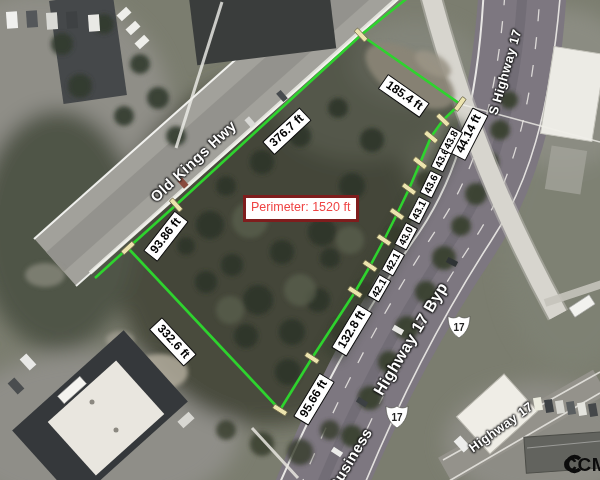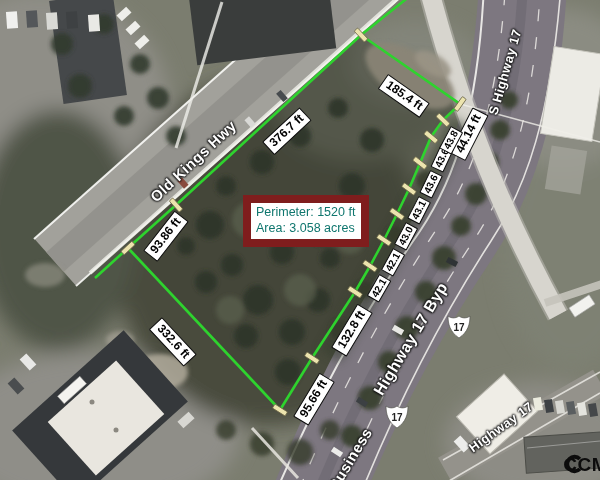--- a/index.html
+++ b/index.html
@@ -7,22 +7,22 @@
          font-family:"Liberation Sans",sans-serif;background:#7b7d6f;}
   #stage svg{position:absolute;left:0;top:0;}
   .mlabel{position:absolute;background:#ffffff;border:1.6px solid #0d0d0d;color:#000;
           font:700 12px "Liberation Sans",sans-serif;padding:1px 4px;white-space:nowrap;
           transform:translate(-50%,-50%) rotate(var(--r,0deg));line-height:1.15;border-radius:1px;}
   .mlabel.small{font-size:10px;padding:0 2px;border-width:1.3px;font-weight:700;}
   .roadname{position:absolute;color:#fff;font:700 15px "Liberation Sans",sans-serif;white-space:nowrap;
             transform:translate(-50%,-50%) rotate(var(--r,0deg));letter-spacing:.4px;
             text-shadow:0 1px 2px rgba(20,20,20,.95),1px 0 2px rgba(20,20,20,.95),
                         -1px 0 2px rgba(20,20,20,.95),0 -1px 2px rgba(20,20,20,.95);}
-  .infobox{position:absolute;left:243px;top:195px;background:#fff;border:8px solid #7f1d1d;
-           color:#0f766e;font:400 12.5px/15.5px "Liberation Sans",sans-serif;padding:2px 6px 3px 5px;
+  .infobox{position:absolute;left:243px;top:195px;background:#fff;border:3px solid #7f1d1d;
+           color:#ef4444;font:400 12.5px/15.5px "Liberation Sans",sans-serif;padding:2px 6px 3px 5px;
            white-space:nowrap;}
   .watermark{position:absolute;right:-8px;bottom:4px;display:flex;align-items:center;gap:2px;
              color:#0c0c0c;font:800 19px "Liberation Sans",sans-serif;letter-spacing:.5px;}
 </style>
 </head>
 <body>
 
 <div id="stage">
 
 <svg width="600" height="480" viewBox="0 0 600 480">
@@ -263,21 +263,20 @@
 <div class="mlabel small" style="left:379px;top:288px;--r:-60deg;">42.1</div>
 <div class="mlabel small" style="left:393px;top:262px;--r:-61deg;">42.1</div>
 <div class="mlabel small" style="left:406px;top:236px;--r:-62deg;">43.0</div>
 <div class="mlabel small" style="left:419px;top:210px;--r:-63deg;">43.1</div>
 <div class="mlabel small" style="left:431px;top:184px;--r:-64deg;">43.6</div>
 <div class="mlabel small" style="left:442px;top:158px;--r:-65deg;">43.6</div>
 <div class="mlabel small" style="left:451px;top:140px;--r:-62deg;">43.8</div>
 
 <div class="infobox">
   <div>Perimeter: 1520 ft</div>
-  <div>Area: 3.058 acres</div>
 </div>
 
 <div class="watermark">
   <svg width="20" height="20" viewBox="0 0 22 22">
     <path d="M18.5 5.5 A8 8 0 1 0 18.5 16.5" stroke="#0c0c0c" stroke-width="4.2" fill="none"></path>
   </svg>
   <span>CCM</span>
 </div>
 
 </div>

